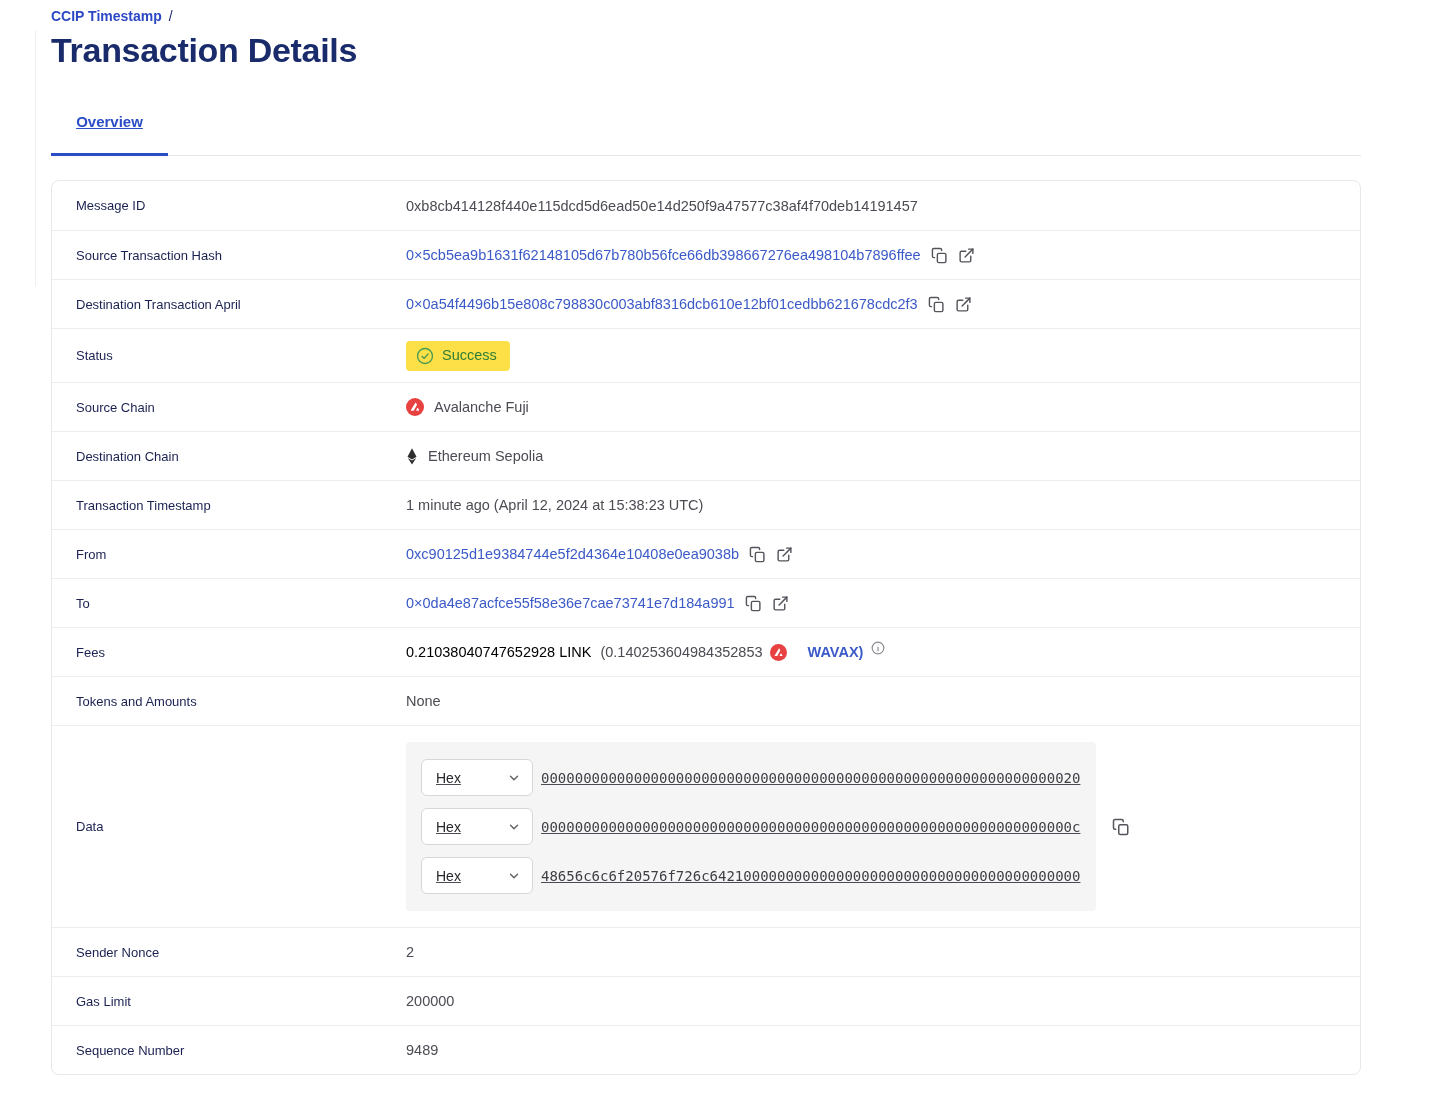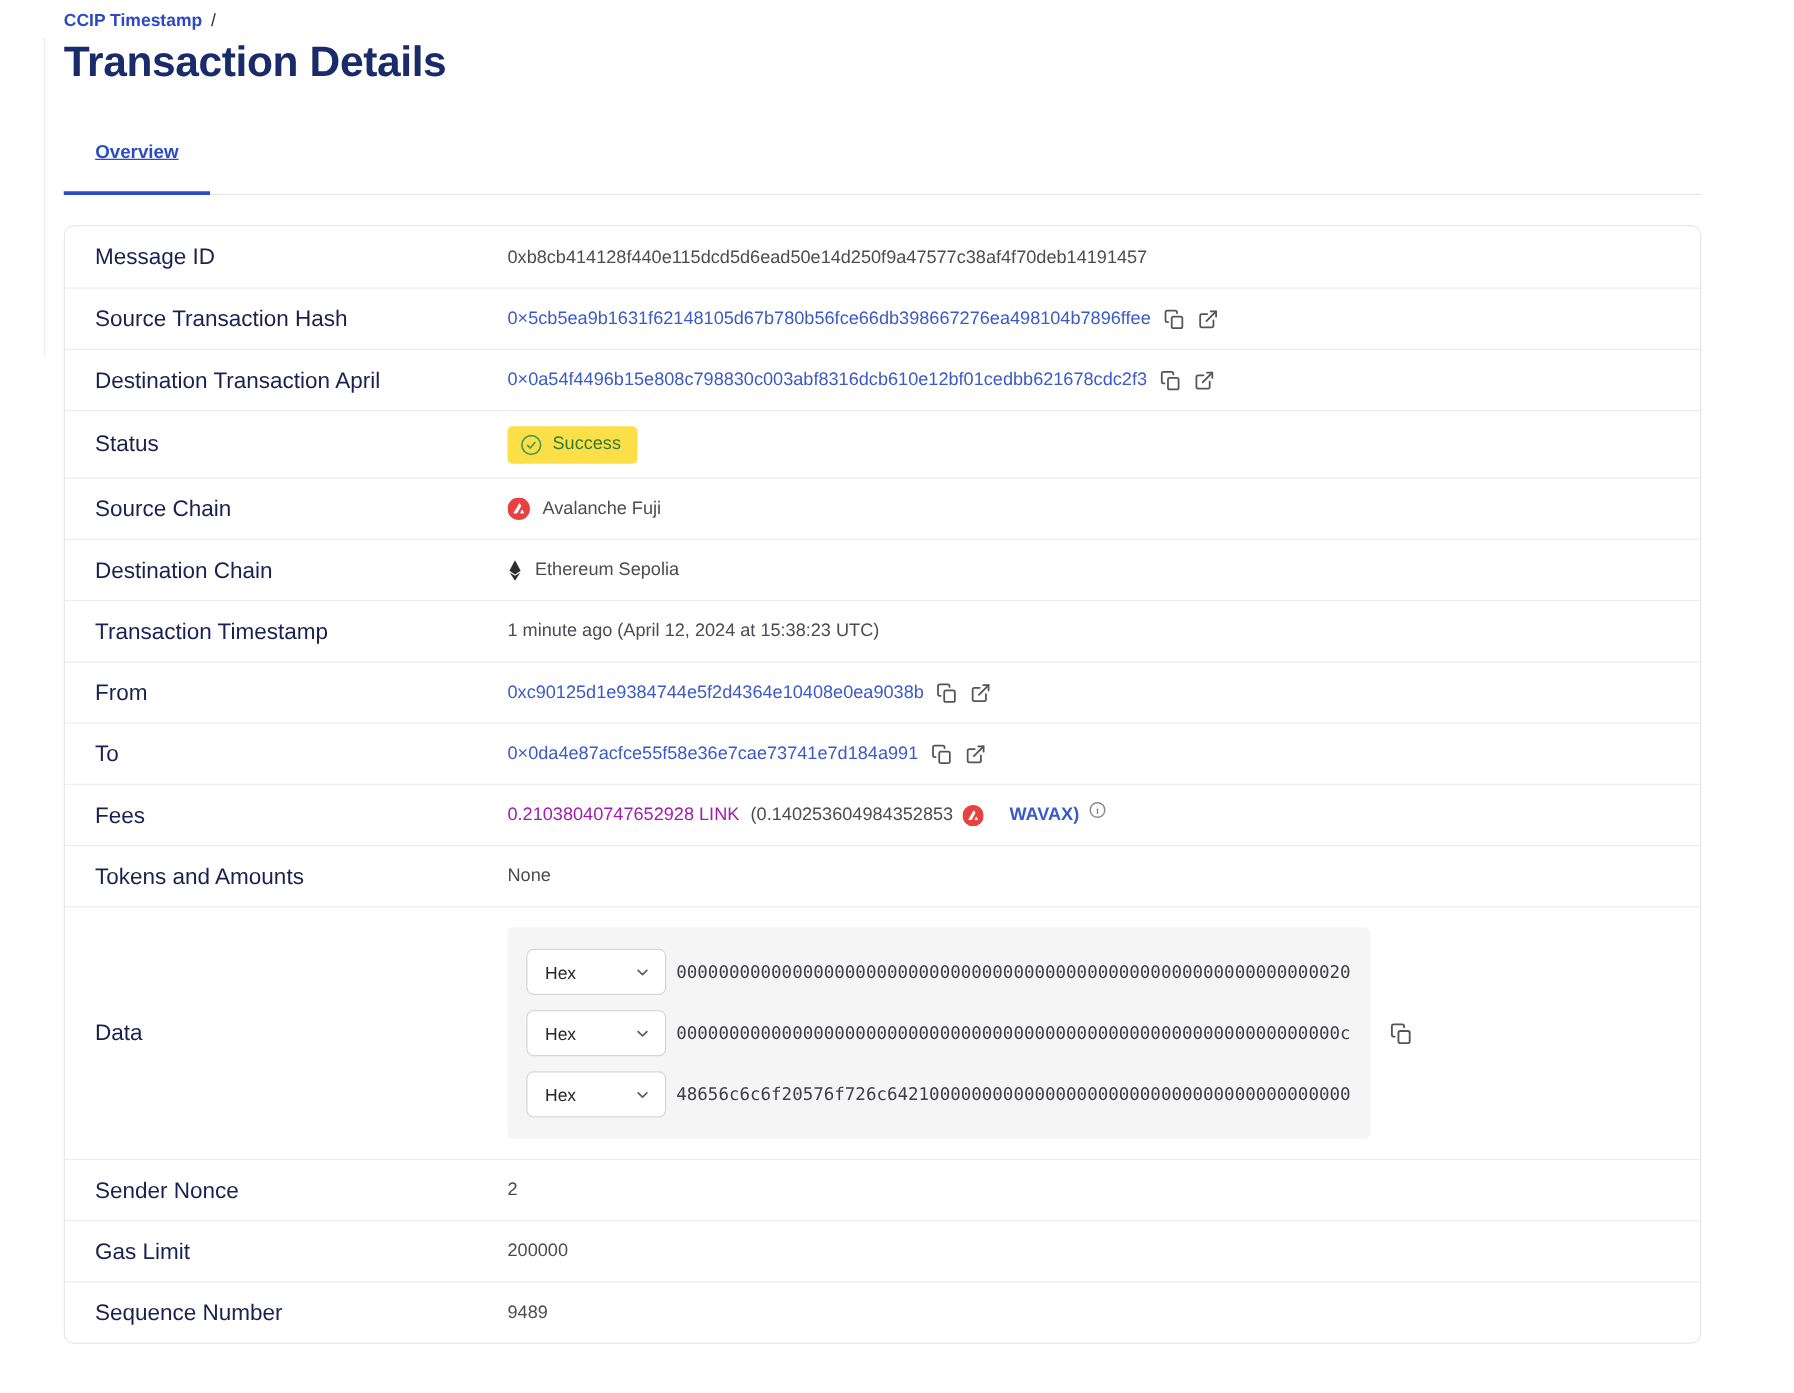--- a/index.html
+++ b/index.html
@@ -37,21 +37,21 @@
 
   
   .card {
     margin-top:24px; border:1px solid #e7e8ea; border-radius:8px; background:#fff;
   }
   .row {
     display:flex; align-items:center; min-height:49px; padding:6px 24px;
   }
   .row + .row { border-top:1px solid #ededef; }
   .row-label {
-    width:330px; flex-shrink:0; color:#1a2150; font-size:18px; font-weight:500;
+    width:330px; flex-shrink:0; color:#1a2150; font-size:13px; font-weight:500;
   }
   .row-value { display:flex; align-items:center; color:#4b4c53; font-size:14.5px; }
 
   .hash-link, .token-link {
     color:#3b5ac7; text-decoration:none; font-weight:500; cursor:pointer;
   }
   .icon-btn {
     background:none; border:none; padding:0; margin-left:10px; cursor:pointer;
     display:inline-flex; align-items:center; color:#53555b;
   }
@@ -62,35 +62,35 @@
     display:inline-flex; align-items:flex-start; gap:8px;
     background:#fde047; border-radius:4px; padding:6px 13px 6px 10px;
     color:#2e7d36; font-size:14.5px; font-weight:400;
   }
 
   
   .chain-val { display:inline-flex; align-items:center; gap:10px; }
 
   
   .fees-val { display:inline-flex; align-items:center; }
-  .fees-amount { color:#a21caf; }
+  .fees-amount { color:#000000; }
   .fees-paren { margin-left:9px; color:#4b4c53; }
   .fees-avax { margin-left:7px; display:inline-flex; }
   .fees-token { margin-left:21px; font-weight:700; }
   .info-btn { margin-left:8px; color:#8a8b90; background:none; border:none; padding:0;
     display:inline-flex; cursor:pointer; align-self:flex-start; margin-top:-3px; }
 
   
   .row.data-row { align-items:center; padding:16px 24px; }
   .data-wrap { display:flex; align-items:center; }
   .data-panel {
     width:690px; background:#f5f5f6; border-radius:4px; padding:17px 15px;
     display:flex; flex-direction:column; gap:12px;
   }
-  .data-line { display:flex; align-items:center; gap:8px; }
+  .data-line { display:flex; align-items:center; gap:8px;text-decoration:underline; }
   .hex-select {
     width:112px; height:37px; flex-shrink:0; background:#fff;
     border:1px solid #d6d7da; border-radius:6px; cursor:pointer;
     display:flex; align-items:center; justify-content:space-between; padding:0 11px 0 14px;
     color:#26272b; font-size:14px;
   }
   .hex-text {
     font-family:"DejaVu Sans Mono", monospace; font-size:14px; color:#3e3f45;
     white-space:nowrap; letter-spacing:0;
   }

